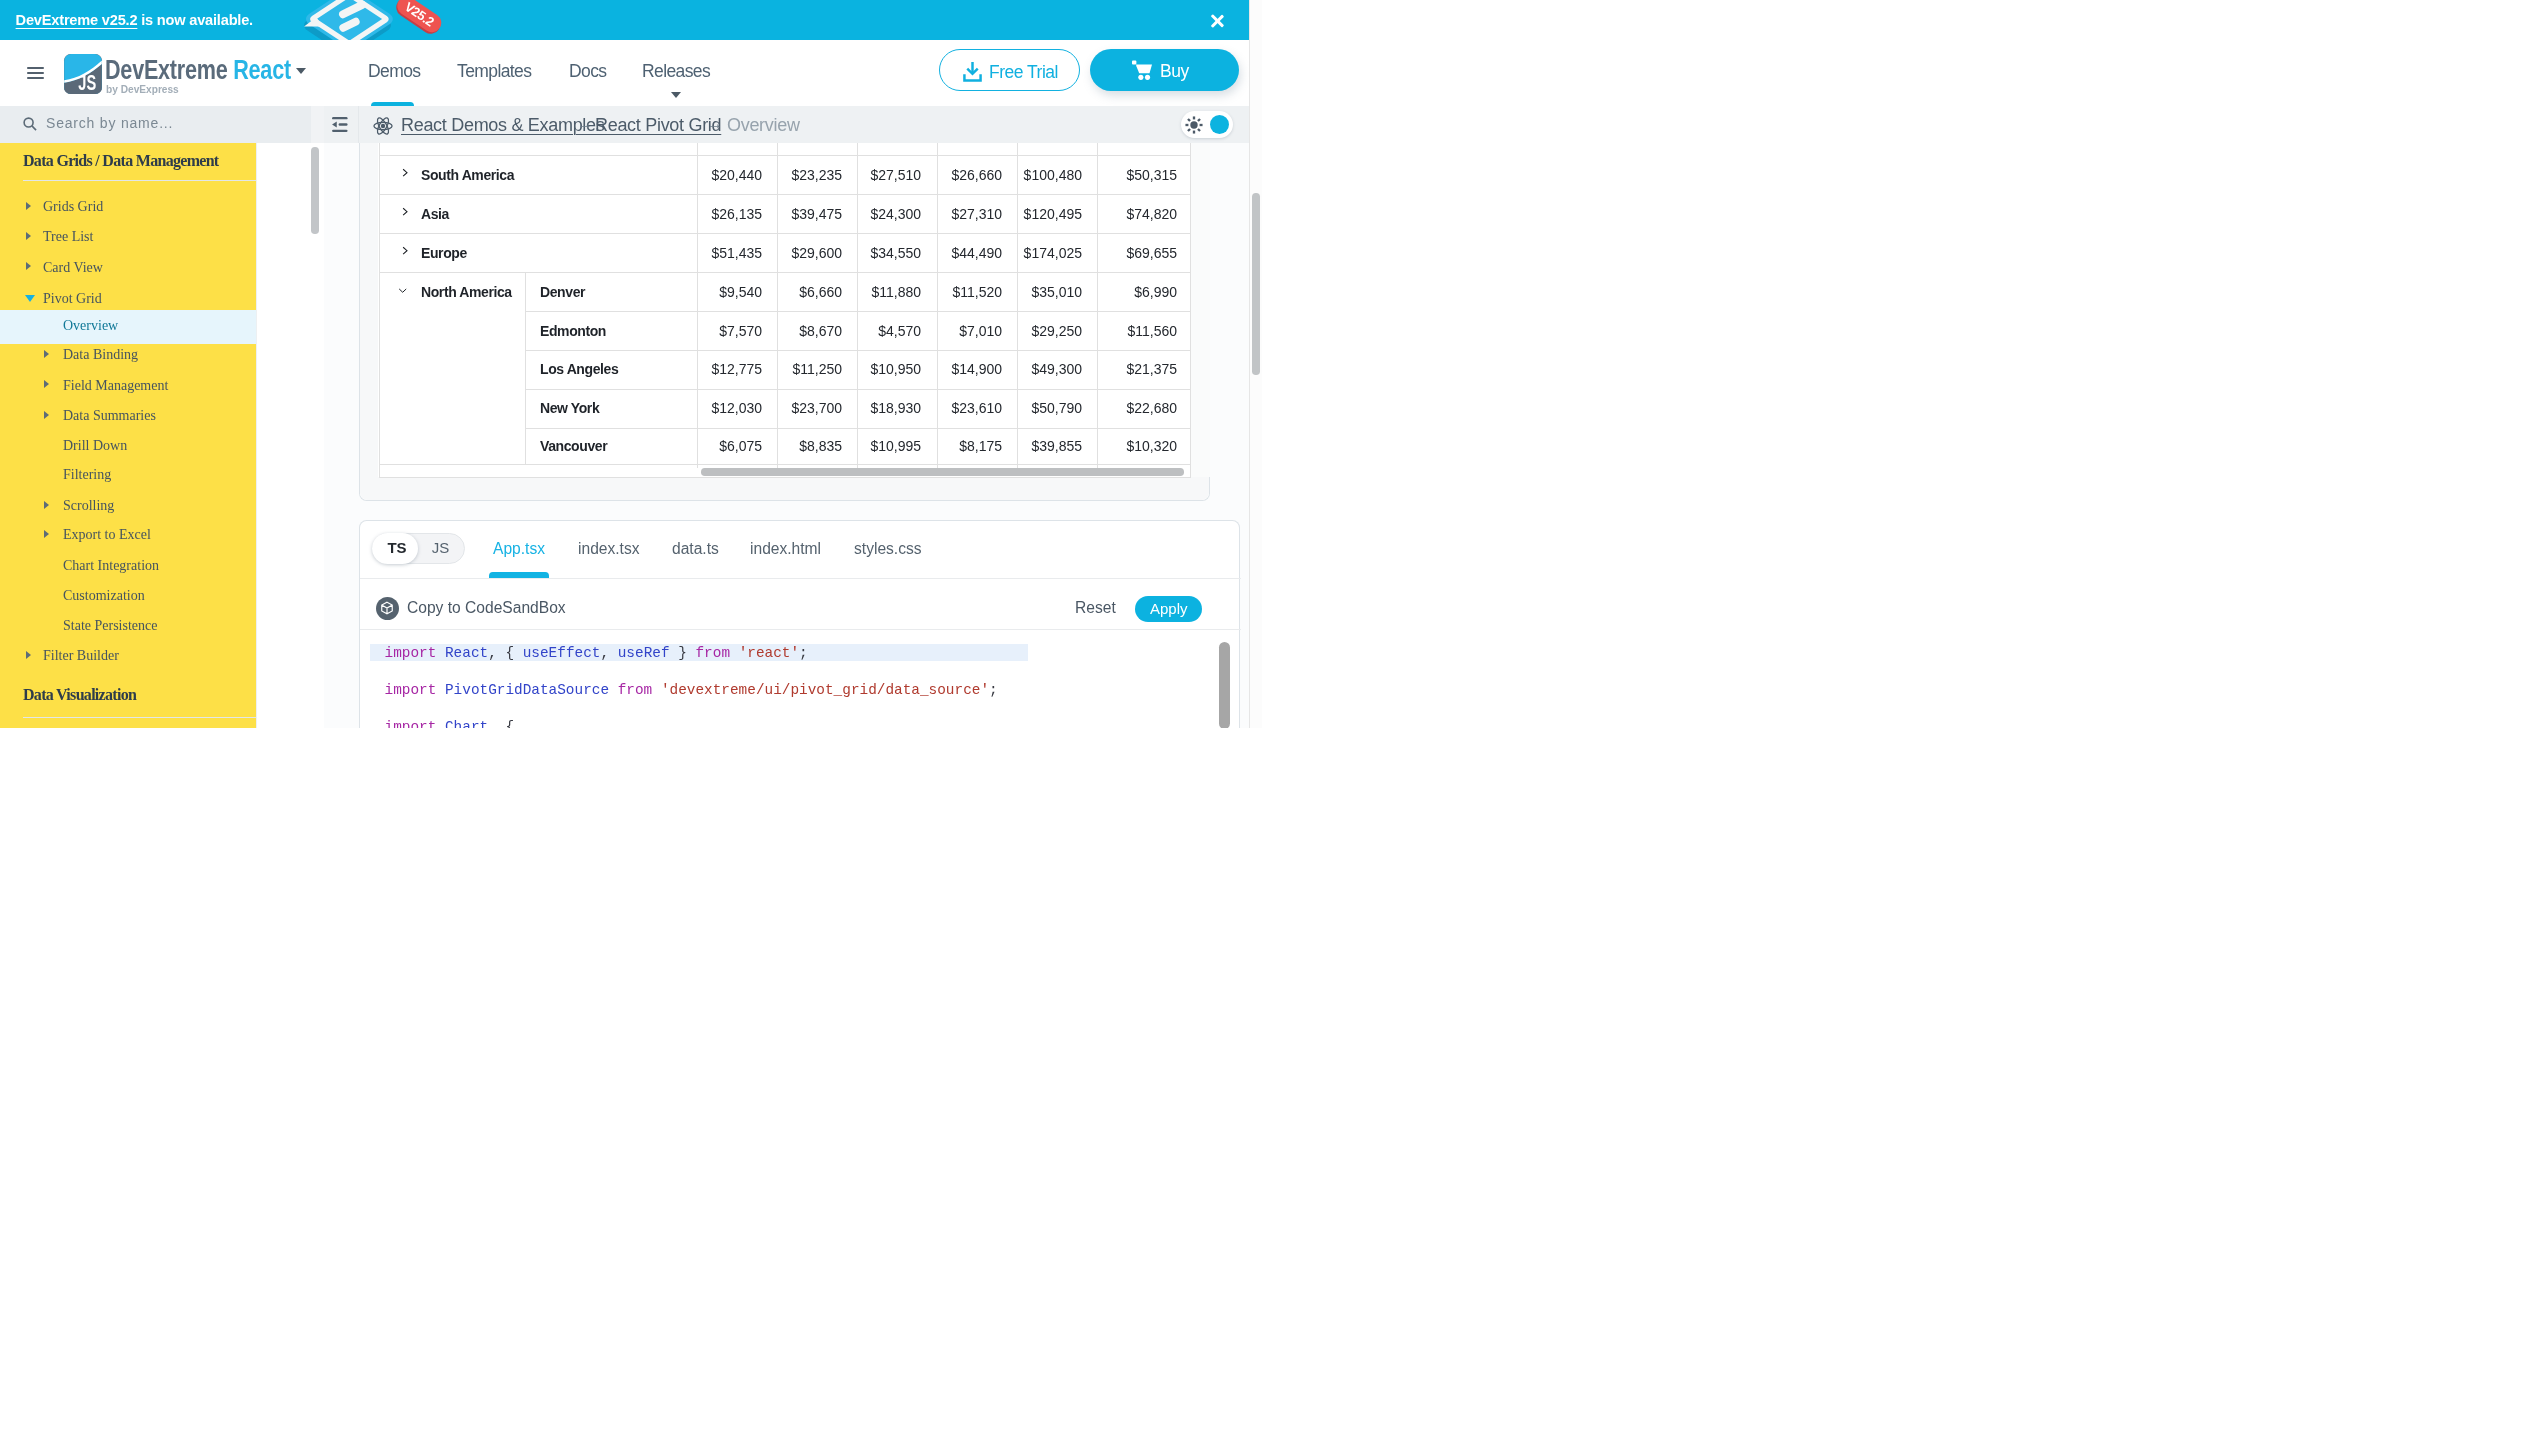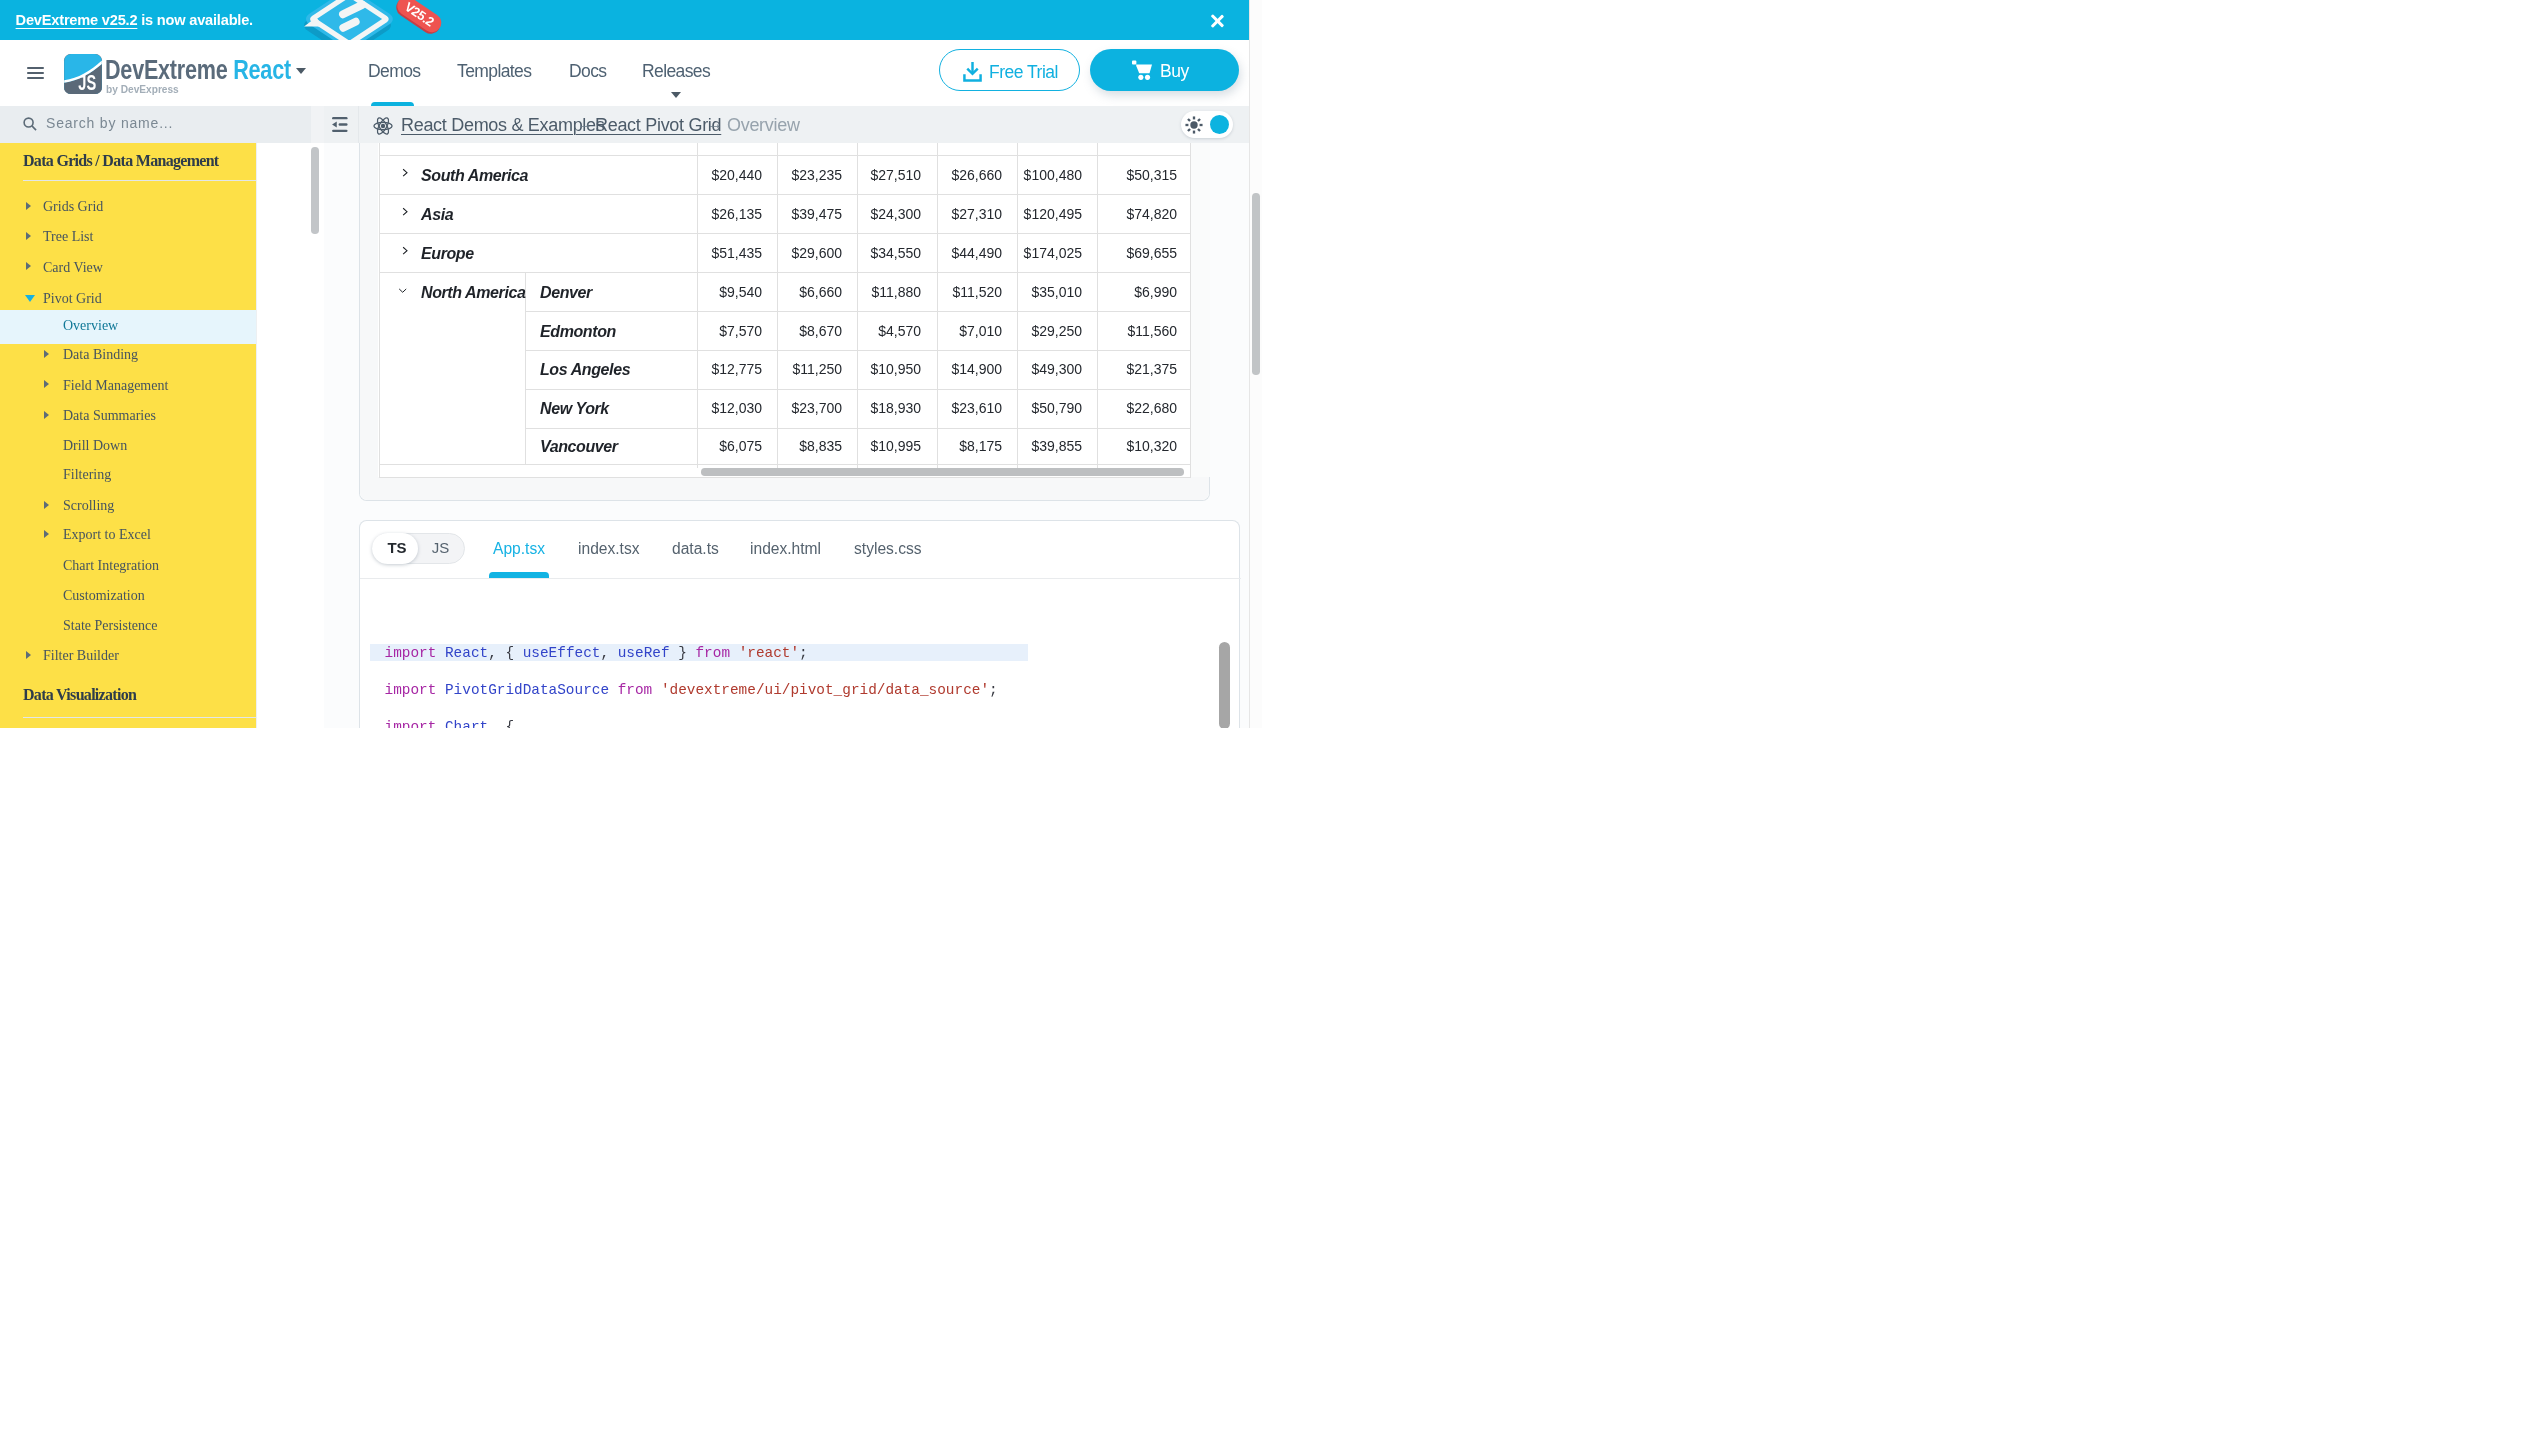--- a/index.html
+++ b/index.html
@@ -55,21 +55,21 @@
   .badge { position:absolute; left:262px; width:33px; height:16.5px; background:#4caf7e; border-radius:8.5px; color:#fff; font-size:11px; font-weight:700; text-align:center; line-height:16.5px; }
   #sbthumb { left:311px; top:147px; width:7.6px; height:87px; background:#c2c5c8; border-radius:3.8px; }
 
   
   #main { left:324px; top:143px; width:925px; height:585px; background:#fbfcfd; }
   #democard { left:359px; top:143px; width:851px; height:358px; background:#fff; border:0.9px solid #dde3e8; border-top:none; border-radius:0 0 7.6px 7.6px; }
   #codecard { left:359px; top:520px; width:881px; height:208px; background:#fff; border:0.9px solid #dde3e8; border-bottom:none; border-radius:7.6px 7.6px 0 0; }
 
   
   .vline,.hline { position:absolute; background:#e0e0e0; }
-  .tcell { position:absolute; font-size:16px; font-weight:600; color:#1f2329; white-space:nowrap; letter-spacing:-0.4px;font-style:italic; }
+  .tcell { position:absolute; font-size:14px; font-weight:600; color:#1f2329; white-space:nowrap; letter-spacing:-0.4px; }
   .tval { position:absolute; font-size:14px; font-weight:500; color:#24282e; white-space:nowrap; text-align:right; }
   .gchev { position:absolute; width:9.4px; height:9.4px; }
 
   
   #pgtrack { left:1249px; top:0; width:13.7px; height:728px; background:#fcfcfc; border-left:0.9px solid #e6e6e6; }
   #pgthumb { left:1252px; top:193px; width:7.6px; height:182px; background:#c1c4c6; border-radius:3.8px; }
 
   
   .tab { position:absolute; top:19px; font-size:15.6px; color:#55626e; }
   #tabline { position:absolute; left:0; top:57px; width:881px; height:0.9px; background:#e9ebed; }
@@ -348,20 +348,32 @@
       <span style="position:absolute;left:14.6px;top:5.7px;font-size:15px;font-weight:700;color:#24292f;">TS</span>
       <span style="position:absolute;left:59px;top:5.7px;font-size:15px;color:#55626e;">JS</span>
     </div>
     <span class="tab" style="left:133px;color:#16b2e4;">App.tsx</span>
     <span class="tab" style="left:218px;">index.tsx</span>
     <span class="tab" style="left:312px;">data.ts</span>
     <span class="tab" style="left:390px;">index.html</span>
     <span class="tab" style="left:494px;">styles.css</span>
     <div id="appund"></div>
     <div id="tabline"></div>
+    <div id="copyrow">
+      <div style="position:absolute;left:15.6px;top:17.5px;width:23px;height:23px;border-radius:50%;background:#55626e;">
+        <svg style="position:absolute;left:4.2px;top:4.2px" width="14" height="14" viewBox="0 0 24 24">
+          <path fill="none" stroke="#fff" stroke-width="2" d="M12 2 L21 7 L21 17 L12 22 L3 17 L3 7 Z M3 7 L12 12 L21 7 M12 12 L12 22"></path>
+        </svg>
+      </div>
+      <span style="position:absolute;left:47px;top:20px;font-size:15.6px;color:#4a5764;">Copy to CodeSandBox</span>
+      <span style="position:absolute;left:715px;top:20px;font-size:15.6px;color:#4a5764;">Reset</span>
+      <div style="position:absolute;left:775px;top:16.5px;width:67px;height:26.4px;background:#0cb2e0;border-radius:13.2px;">
+        <span style="position:absolute;left:15px;top:4.2px;font-size:15px;color:#fff;">Apply</span>
+      </div>
+    </div>
     <div style="position:absolute;left:10px;top:123px;width:658px;height:16.5px;background:#e7f0fb;"></div>
     <span class="code" style="left:24.5px;top:124px;"><span class="kw">import</span> <span class="id">React</span>, { <span class="id">useEffect</span>, <span class="id">useRef</span> } <span class="kw">from</span> <span class="str">'react'</span>;</span>
     <span class="code" style="left:24.5px;top:161px;"><span class="kw">import</span> <span class="id">PivotGridDataSource</span> <span class="kw">from</span> <span class="str">'devextreme/ui/pivot_grid/data_source'</span>;</span>
     <span class="code" style="left:24.5px;top:198px;"><span class="kw">import</span> <span class="id">Chart</span>, {</span>
     <div style="position:absolute;left:859px;top:121px;width:11px;height:87px;background:#a6a6a6;border-radius:5.7px;"></div>
   </div>
 
   <div class="abs" id="pgtrack"></div>
   <div class="abs" id="pgthumb"></div>
 

